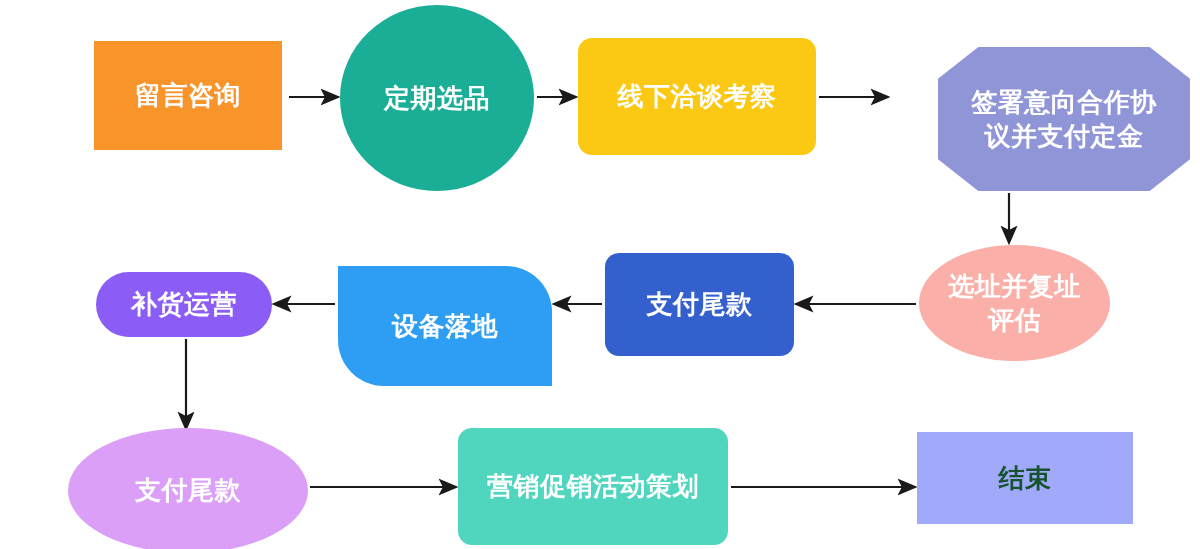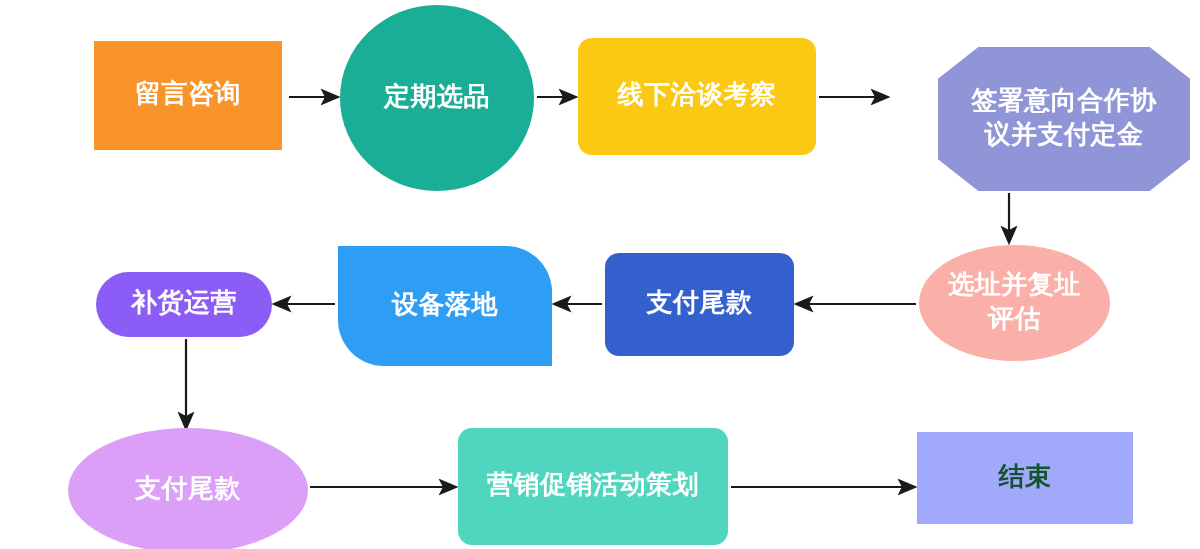--- a/index.html
+++ b/index.html
@@ -23,39 +23,39 @@
     box-sizing: border-box;
     display: flex;
     align-items: center;
     justify-content: center;
     text-align: center;
     color: #ffffff;
     font-weight: 700;
     line-height: 1.32;
     letter-spacing: 0.5px;
     user-select: none;
-    font-family: Liberation Mono, monospace;
   }
   .node .label {
     display: block;
     white-space: pre-line;
     padding: 0 6px;
   }
   
   .shape-rect        { border-radius: 0; }
   .shape-round-rect  { border-radius: 14px; }
   .shape-pill        { border-radius: 999px; }
   .shape-ellipse     { border-radius: 50%; }
   .shape-circle      { border-radius: 50%; }
   .shape-octagon {
     clip-path: polygon(16% 0%, 84% 0%, 100% 22%, 100% 78%, 84% 100%, 16% 100%, 0% 78%, 0% 22%);
     margin-left: 48px;
   }
   .shape-leaf {
     border-radius: 0 46px 0 46px;
+    margin-top: 20px;
   }
   
   #edges {
     position: absolute;
     left: 0;
     top: 0;
     width: 1200px;
     height: 549px;
     pointer-events: none;
   }

